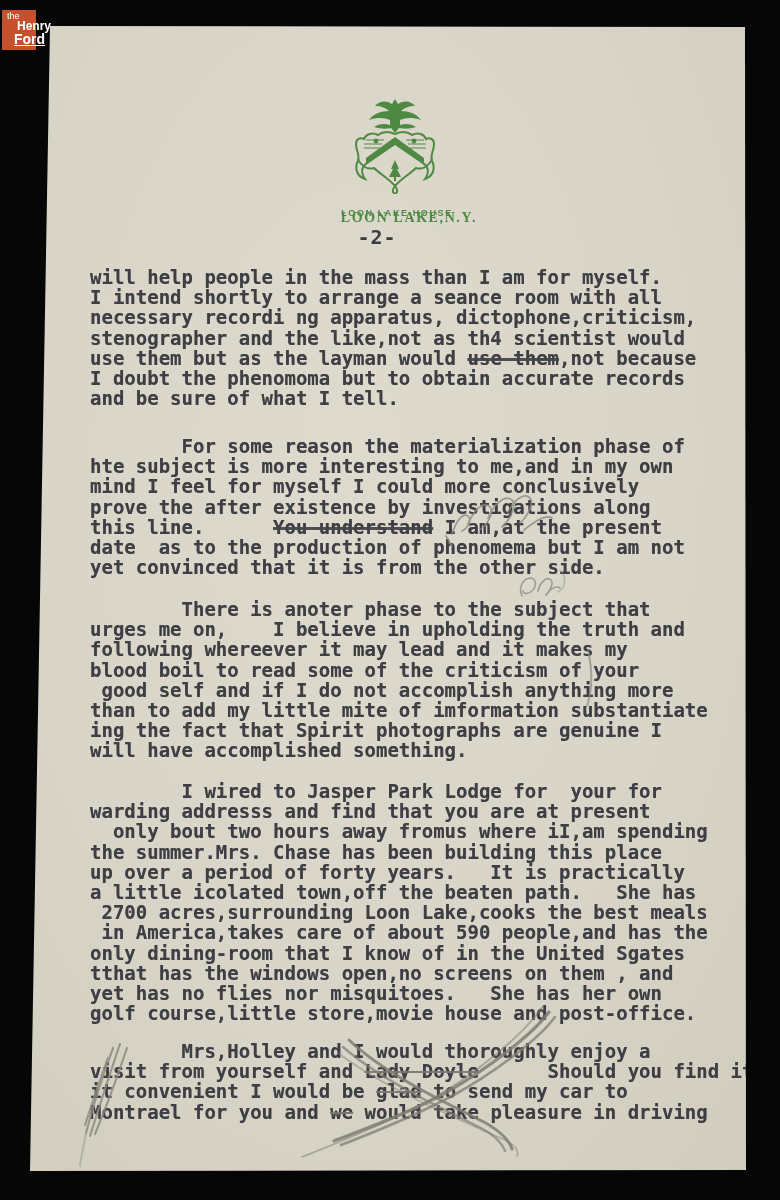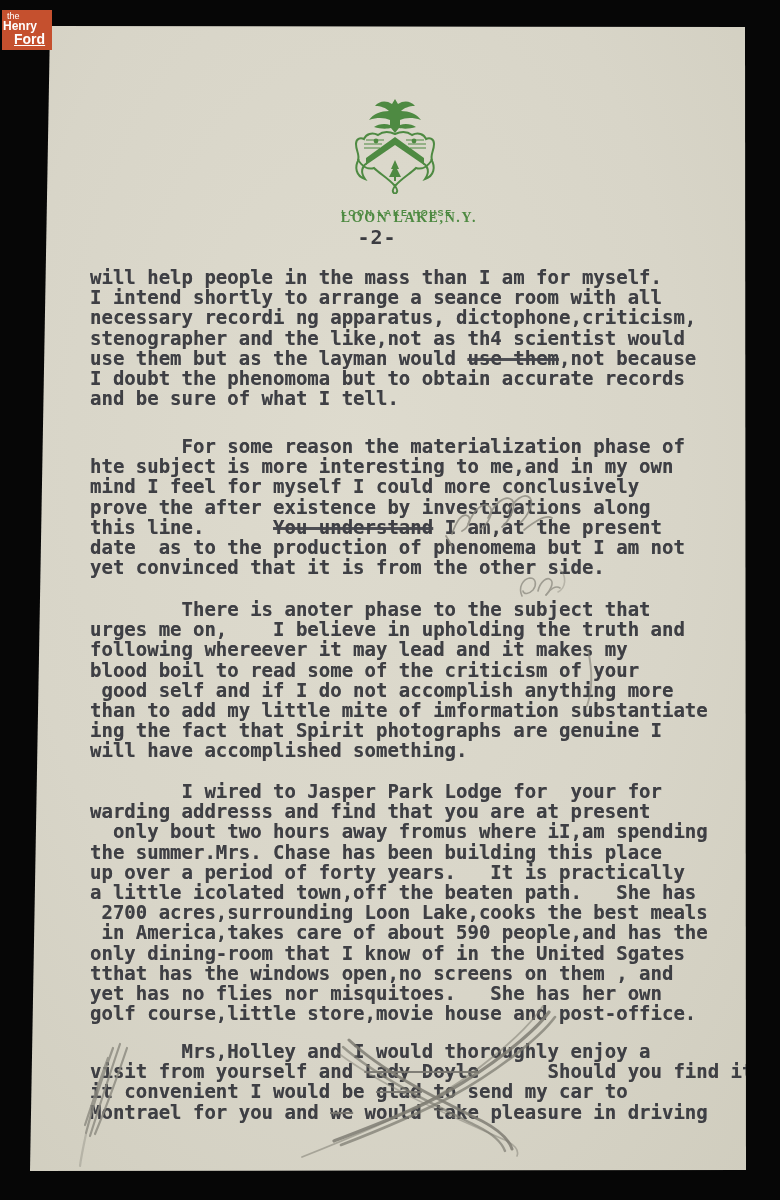--- a/index.html
+++ b/index.html
@@ -6,24 +6,24 @@
   .canvas{
     position:relative;width:780px;height:1200px;overflow:hidden;
     background:#060606;font-family:"DejaVu Sans Mono",monospace;
   }
   .paper{
     position:absolute;inset:0;
     background:radial-gradient(ellipse at 45% 38%, #dedbce 0%, #d8d5c8 55%, #cfccbd 100%);
     clip-path:polygon(50px 26px,745px 27px,746px 1170px,30px 1171px);
   }
   
-  .thf-logo{position:absolute;left:2px;top:10px;width:50px;height:40px;background:#c5502e;color:#fff;
+  .thf-logo{position:absolute;left:2px;top:10px;width:34px;height:40px;background:#c5502e;color:#fff;
     font-family:"Liberation Sans",sans-serif;z-index:5;}
   .thf-the{position:absolute;left:5px;top:1px;font-size:9px;font-weight:normal;}
-  .thf-henry{position:absolute;left:1px;top:9px;font-size:12px;font-weight:bold;}
+  .thf-henry{position:absolute;left:15px;top:9px;font-size:12px;font-weight:bold;}
   .thf-ford{position:absolute;left:12px;top:21px;font-size:14px;font-weight:bold;text-decoration:underline;}
   
   .crest{position:absolute;left:352px;top:98px;z-index:2;}
   .lh-line1{position:absolute;left:317px;top:197px;width:160px;text-align:center;
     font-family:"Liberation Sans",sans-serif;font-size:9px;font-weight:bold;
     letter-spacing:1.6px;color:#4e8a42;margin-top:11px;}
   .lh-line2{position:absolute;left:317px;top:210px;width:160px;text-align:right;
     font-family:Liberation Serif, serif;font-size:14px;font-weight:bold;
     letter-spacing:1.6px;color:#4e8a42;}
   .page-number{position:absolute;left:337px;top:225px;width:80px;text-align:center;

